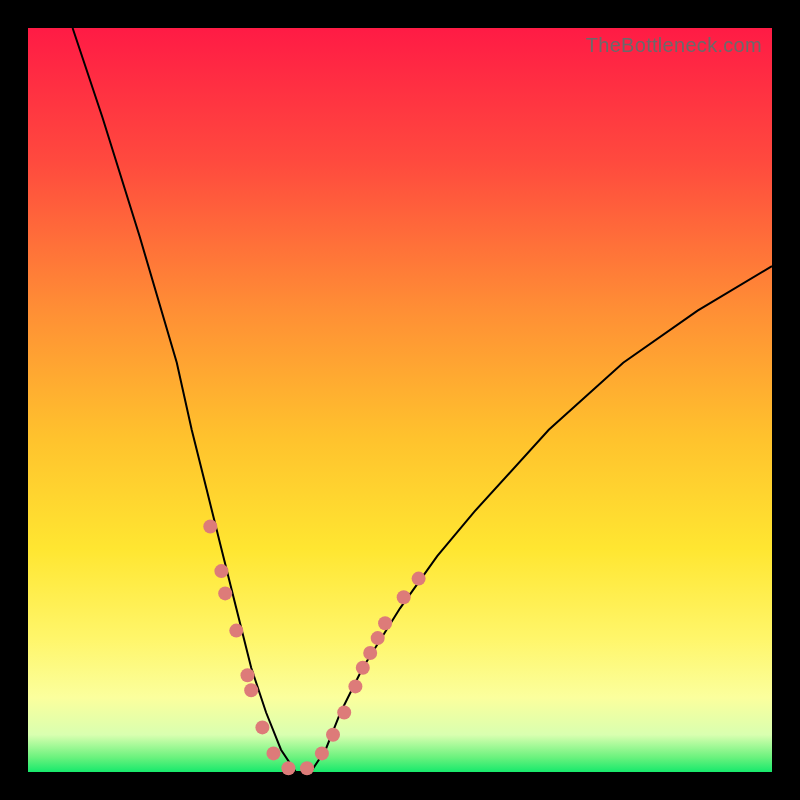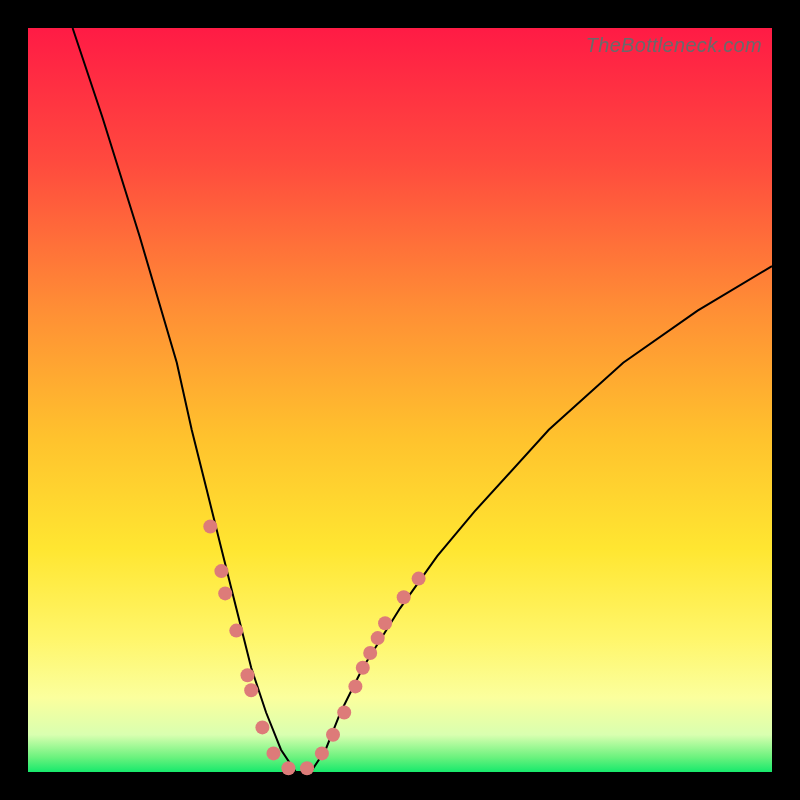--- a/index.html
+++ b/index.html
@@ -11,21 +11,20 @@
     font-family: Arial, Helvetica, sans-serif;
     overflow: hidden;
   }
   .frame {
     position: absolute;
     left: 0;
     top: 0;
     width: 800px;
     height: 632px;
     background: #000;
-    font-style: italic;
   }
   .plot {
     position: absolute;
     left: 28px;
     top: 28px;
     width: 744px;
     height: 744px;
     
     background: linear-gradient(to bottom,
       #ff1b45 0%,

